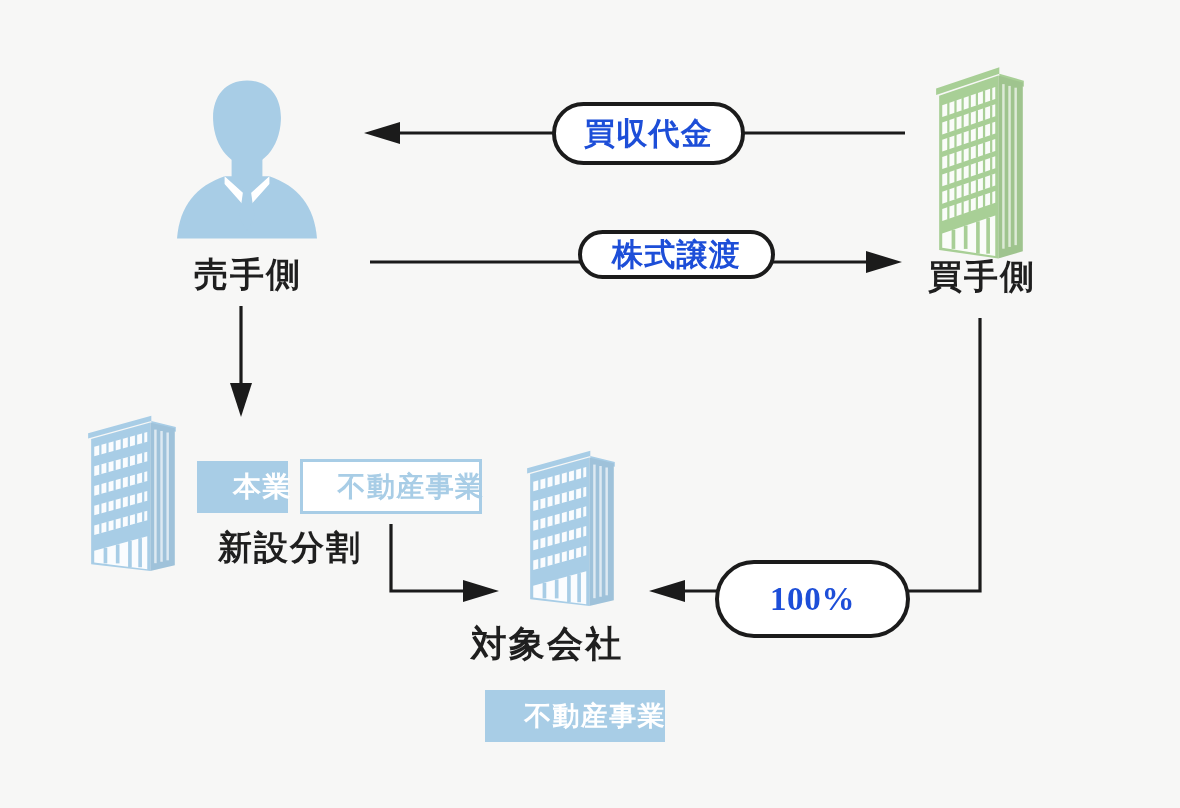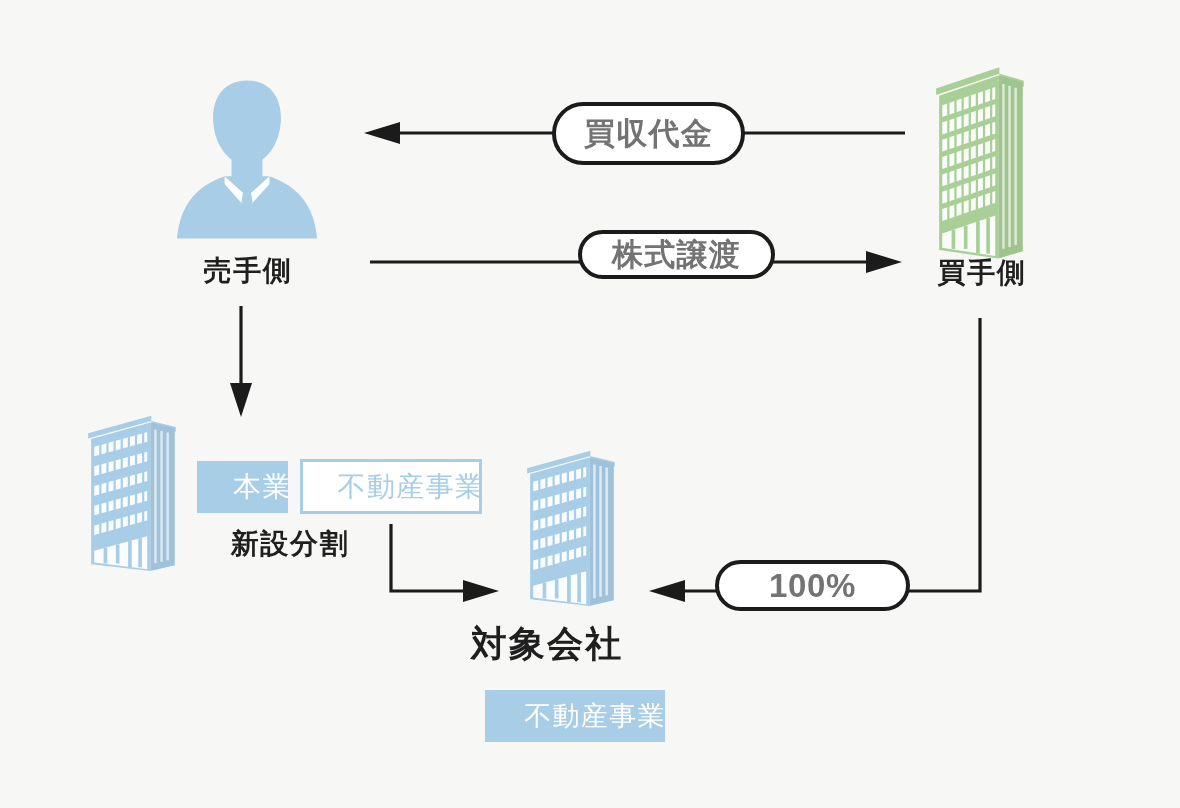--- a/index.html
+++ b/index.html
@@ -18,39 +18,39 @@
     color:var(--line,#1b1b1b);
   }
   .connectors line,.connectors polyline{
     stroke:currentColor;stroke-width:3.2;fill:none;
   }
   .connectors polygon{fill:currentColor;stroke:none;}
   .icon-box{position:absolute;}
   .icon-box svg{display:block;}
   .node-label{
     position:absolute;
-    font-size:28px;font-weight:700;color:#1f1f1f;
+    font-size:34px;font-weight:700;color:#1f1f1f;
     letter-spacing:0.06em;text-align:center;
     white-space:nowrap;
   }
   .pill{
     position:absolute;
     background:var(--pill-bg,#fff);
     border:4px solid var(--line,#1b1b1b);
     border-radius:40px;
     display:flex;align-items:center;justify-content:center;
-    font-size:31px;font-weight:700;color:#737373;
+    font-size:31px;font-weight:700;color:#1d4ed8;
     letter-spacing:0.04em;white-space:nowrap;
     box-sizing:border-box;
   }
   .pill.pct{font-size:33px;font-weight:600;letter-spacing:0.02em;}
   .badge{
     position:absolute;
     display:flex;align-items:center;justify-content:center;
-    font-size:28px;font-weight:400;
+    font-size:28px;font-weight:700;
     letter-spacing:0.05em;white-space:nowrap;
     box-sizing:border-box;
     padding-left:40px;
   }
   .badge.solid{
     background:var(--blue,#a8cde6);
     color:var(--badge-text,#fff);
   }
   .badge.outline{
     background:#fff;
@@ -297,15 +297,15 @@
         <line x1="77" y1="21.8" x2="77" y2="157.3" stroke="#fff" stroke-width="2.4" opacity="0.65"></line>
         <line x1="83" y1="23.3" x2="83" y2="155.8" stroke="#fff" stroke-width="2.4" opacity="0.65"></line>
   </svg>
     </div>
   <div class="node-label" style="left:447px;top:620px;width:200px;font-size:36px;">対象会社</div>
 
   <div class="badge solid" style="left:485px;top:690px;width:180px;height:52px;font-size:27px;">不動産事業</div>
 
   <div class="pill" style="left:552px;top:102px;width:193px;height:63px;">買収代金</div>
   <div class="pill" style="left:578px;top:230px;width:197px;height:49px;">株式譲渡</div>
-  <div class="pill pct" style="left:715px;top:560px;width:195px;height:51px;">100%</div>
+  <div class="pill pct" style="left:715px;top:560px;width:195px;height:78px;font-family:Liberation Serif, serif;">100%</div>
 
 </div>
 
 </body></html>

